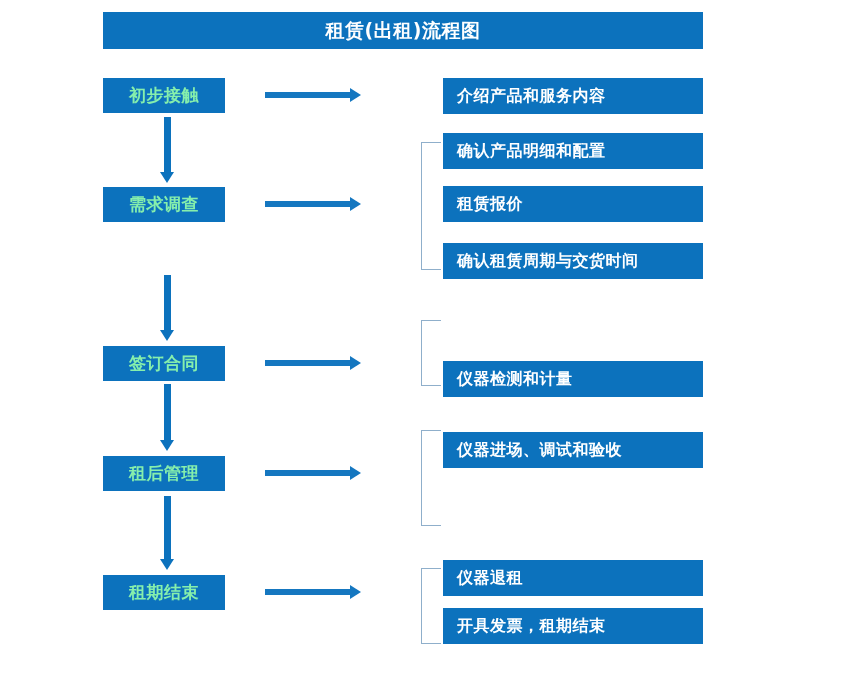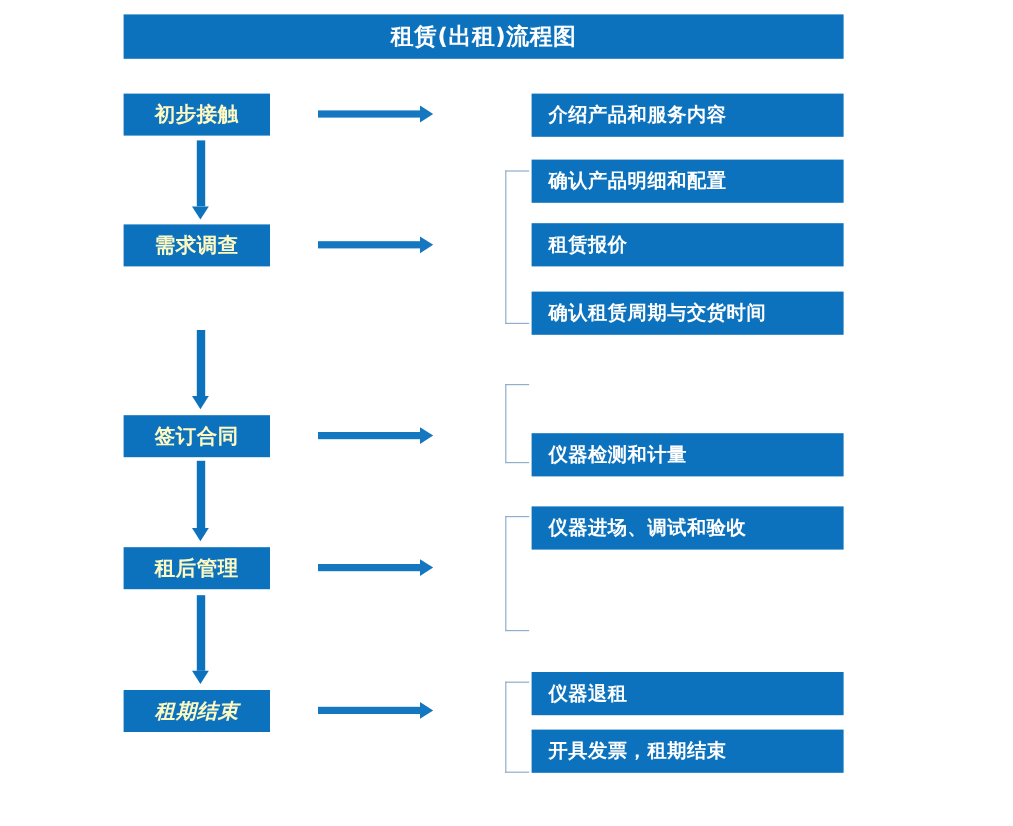--- a/index.html
+++ b/index.html
@@ -37,21 +37,21 @@
     letter-spacing: 0.5px;
   }
 
   
   .stage-box {
     position: absolute;
     left: 103px;
     width: 122px;
     height: 35px;
     background: #0C72BD;
-    color: #fef9c3;
+    color: #86efac;
     display: flex;
     align-items: center;
     justify-content: center;
     font-size: 17px;
     font-weight: bold;
     letter-spacing: 0.5px;
   }
 
   
   .detail-box {
@@ -129,21 +129,21 @@
 <body>
 
 <div id="canvas">
 
   <div class="title-bar">租赁(出租)流程图</div>
 
   <div class="stage-box" style="top:78px;">初步接触</div>
   <div class="stage-box" style="top:187px;">需求调查</div>
   <div class="stage-box" style="top:346px;">签订合同</div>
   <div class="stage-box" style="top:456px;">租后管理</div>
-  <div class="stage-box" style="top:575px;font-style:italic;">租期结束</div>
+  <div class="stage-box" style="top:575px;">租期结束</div>
 
   <div class="v-arrow" style="top:117px; height:66px;">
     <div class="shaft" style="height:55px;"></div>
     <div class="head" style="top:55px;"></div>
   </div>
   <div class="v-arrow" style="top:275px; height:66px;">
     <div class="shaft" style="height:55px;"></div>
     <div class="head" style="top:55px;"></div>
   </div>
   <div class="v-arrow" style="top:384px; height:67px;">
@@ -179,17 +179,17 @@
   <div class="bracket" style="top:142px; height:128px;"></div>
   <div class="bracket" style="top:320px; height:66px;"></div>
   <div class="bracket" style="top:430px; height:96px;"></div>
   <div class="bracket" style="top:568px; height:76px;"></div>
 
   <div class="detail-box" style="top:78px;font-family:Liberation Mono, monospace;">介绍产品和服务内容</div>
   <div class="detail-box" style="top:133px;">确认产品明细和配置</div>
   <div class="detail-box" style="top:243px;">确认租赁周期与交货时间</div>
   <div class="detail-box" style="top:186px;">租赁报价</div>
   <div class="detail-box" style="top:361px;">仪器检测和计量</div>
-  <div class="detail-box" style="top:422px;">仪器进场、调试和验收</div>
+  <div class="detail-box" style="top:432px;">仪器进场、调试和验收</div>
   <div class="detail-box" style="top:560px;">仪器退租</div>
   <div class="detail-box" style="top:608px;">开具发票，租期结束</div>
 
 </div>
 
 </body></html>

